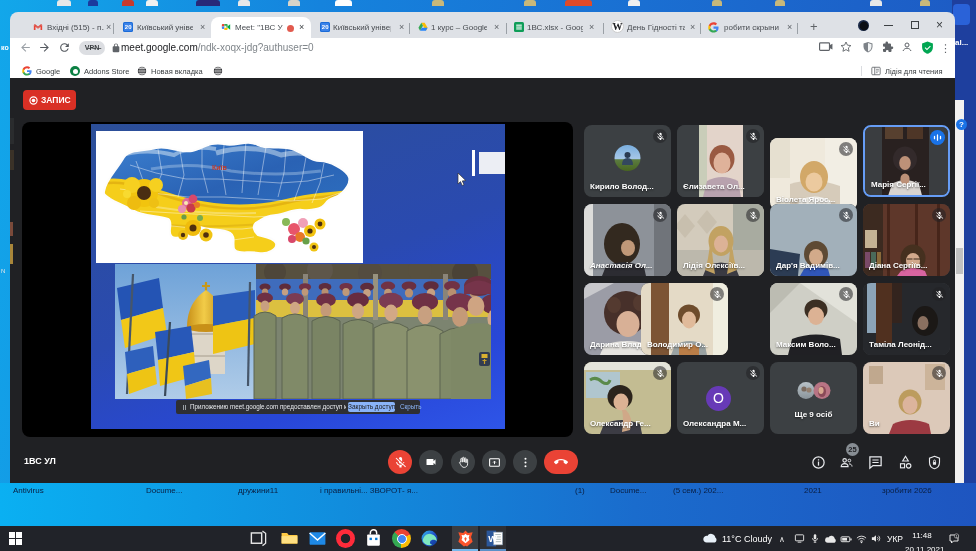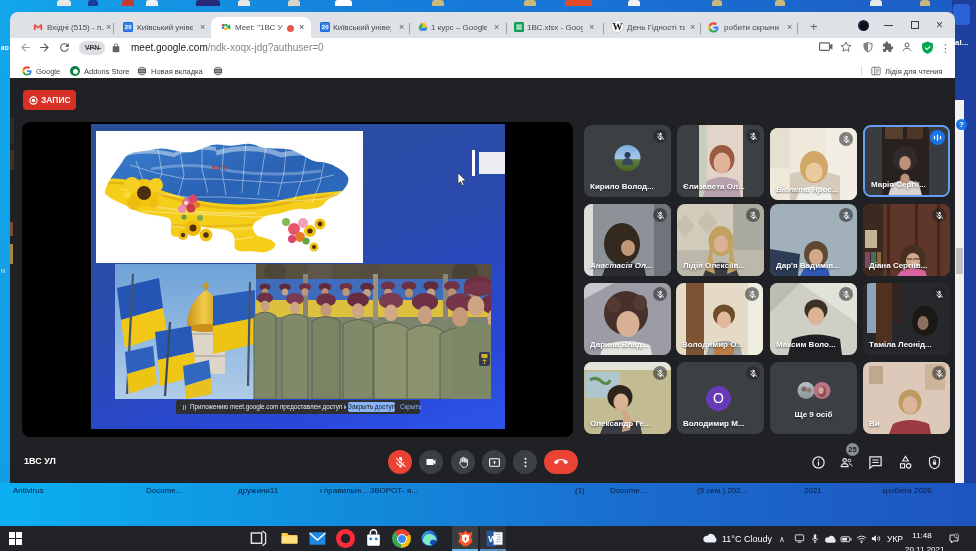--- a/index.html
+++ b/index.html
@@ -191,21 +191,21 @@
     <svg style="position:absolute;left:28px;top:3px;" width="13" height="13" viewBox="0 0 24 24">
         <path d="M4 11h12.2l-5.6-5.6L12 4l8 8-8 8-1.4-1.4 5.6-5.6H4v-2z" fill="#555a60"></path>
       </svg>
     <svg style="position:absolute;left:47.5px;top:3px;" width="13" height="13" viewBox="0 0 24 24">
         <path d="M17.65 6.35A8 8 0 1 0 19.73 14h-2.08A6 6 0 1 1 12 6c1.66 0 3.14.69 4.22 1.78L13 11h7V4l-2.35 2.35z" fill="#555a60"></path>
       </svg>
     <div style="position:absolute;left:69px;top:2.5px;width:26px;height:14px;border-radius:7px;background:#dcdee2;color:#3c4043;font-size:7px;font-weight:bold;text-align:center;line-height:14px;">V̶P̶N̶</div>
     <svg style="position:absolute;left:101px;top:3.5px;" width="10" height="12" viewBox="0 0 24 24">
         <path d="M18 8h-1V6a5 5 0 0 0-10 0v2H6a2 2 0 0 0-2 2v10a2 2 0 0 0 2 2h12a2 2 0 0 0 2-2V10a2 2 0 0 0-2-2zM9 6a3 3 0 0 1 6 0v2H9V6z" fill="#5f6368"></path>
       </svg>
-    <div style="position:absolute;left:121px;top:3.5px;font-size:10px;color:#202124;">meet.google.com<span style="color:#80868b;">/ndk-xoqx-jdg?authuser=0</span></div>
+    <div style="position:absolute;left:111px;top:3.5px;font-size:10px;color:#202124;">meet.google.com<span style="color:#80868b;">/ndk-xoqx-jdg?authuser=0</span></div>
     <svg style="position:absolute;left:809px;top:4px;" width="14" height="11" viewBox="0 0 24 18">
         <rect x="1" y="1" width="17" height="13" rx="1.5" fill="none" stroke="#5f6368" stroke-width="2"></rect>
         <path d="M18 5 L23 2.5 L23 12.5 L18 10 Z" fill="#5f6368"></path>
       </svg>
     <svg style="position:absolute;left:830px;top:3px;" width="12" height="12" viewBox="0 0 24 24">
         <path d="M12 2l2.9 6.3 6.9.8-5.1 4.7 1.4 6.8L12 17.2 5.9 20.6l1.4-6.8L2.2 9.1l6.9-.8z" fill="none" stroke="#5f6368" stroke-width="1.8"></path>
       </svg>
     <svg style="position:absolute;left:852px;top:3px;" width="12" height="12" viewBox="0 0 24 24">
         <path d="M12 2 L21 5 L21 11 C21 17 17 21 12 23 C7 21 3 17 3 11 L3 5 Z" fill="#7d8288"></path>
         <path d="M12 4 L19 6.4 L19 11 C19 16 16 19.4 12 21 Z" fill="#f1f3f4"></path>
@@ -476,21 +476,21 @@
             <rect x="22" width="8" height="72" fill="#c9cdb9"></rect>
             <ellipse cx="45" cy="34" rx="12.5" ry="14" fill="#9a5a42"></ellipse>
             <ellipse cx="45" cy="38" rx="8.5" ry="10.5" fill="#dfb29a"></ellipse>
             <path d="M26 72 L30 56 Q45 48 61 56 L64 72 Z" fill="#b8a2ae"></path>
           </svg>
         <div class="nm">Єлизавета Ол...</div>
           <div class="mic"><svg viewBox="0 0 24 24" width="9" height="9" style="margin:2.5px;">
               <path d="M15 10.6V5a3 3 0 0 0-6 0v.2l6 5.4zM19 11h-1.7c0 .6-.1 1.2-.3 1.8l1.3 1.2c.4-.9.7-1.9.7-3zM4.3 3 3 4.3l6 6V11a3 3 0 0 0 3 3c.4 0 .8-.1 1.2-.2l1.7 1.7c-.9.4-1.9.7-2.9.7a6.3 6.3 0 0 1-6.3-5.2H4c0 3.4 2.7 6.2 6 6.7V21h4v-3.3c.9-.1 1.8-.4 2.6-.9l4.1 4.1 1.3-1.3L4.3 3z" fill="#fff"></path>
             </svg></div>
       </div>
-      <div class="tile" style="left:760px;top:50px;font-style:italic;">
+      <div class="tile" style="left:760px;top:60px;">
         <svg class="ph" width="87" height="72">
             <rect width="87" height="72" fill="#efe9dc"></rect>
             <rect x="55" width="32" height="72" fill="#f2eee4"></rect>
             <rect x="0" width="20" height="40" fill="#e6e0d0"></rect>
             <path d="M20 46 Q44 38 70 48 L70 72 L20 72 Z" fill="#d6cbba"></path>
             <ellipse cx="44" cy="39" rx="14" ry="16" fill="#d2a868"></ellipse>
             <ellipse cx="44" cy="44" rx="8.5" ry="9.5" fill="#ecca9f"></ellipse>
             <path d="M26 72 L30 62 Q44 55 60 62 L62 72 Z" fill="#f2f0ea"></path>
           </svg>
         <div class="nm">Віолета Ярос...</div>
@@ -590,21 +590,21 @@
             <ellipse cx="44" cy="41" rx="11.5" ry="13" fill="#d8b096"></ellipse>
             <path d="M16 72 L20 62 Q43 54 66 62 L68 72 Z" fill="#e6e4e0"></path>
             <ellipse cx="30" cy="22" rx="7" ry="8" fill="#543a30"></ellipse>
             <ellipse cx="56" cy="20" rx="7" ry="8" fill="#543a30"></ellipse>
           </svg>
         <div class="nm">Дарина Влад...</div>
           <div class="mic"><svg viewBox="0 0 24 24" width="9" height="9" style="margin:2.5px;">
               <path d="M15 10.6V5a3 3 0 0 0-6 0v.2l6 5.4zM19 11h-1.7c0 .6-.1 1.2-.3 1.8l1.3 1.2c.4-.9.7-1.9.7-3zM4.3 3 3 4.3l6 6V11a3 3 0 0 0 3 3c.4 0 .8-.1 1.2-.2l1.7 1.7c-.9.4-1.9.7-2.9.7a6.3 6.3 0 0 1-6.3-5.2H4c0 3.4 2.7 6.2 6 6.7V21h4v-3.3c.9-.1 1.8-.4 2.6-.9l4.1 4.1 1.3-1.3L4.3 3z" fill="#fff"></path>
             </svg></div>
       </div>
-      <div class="tile" style="left:666px;top:205px;">
+      <div class="tile" style="left:631px;top:205px;">
         <svg class="ph" width="87" height="72">
             <rect width="87" height="72" fill="#e4dac6"></rect>
             <rect x="10" width="18" height="72" fill="#7c5434"></rect>
             <rect x="72" width="15" height="72" fill="#f0eee0"></rect>
             <ellipse cx="48" cy="32" rx="11" ry="10.5" fill="#6e4c2c"></ellipse>
             <ellipse cx="48" cy="37" rx="7" ry="8.5" fill="#e0ba9a"></ellipse>
             <path d="M30 72 L34 62 Q48 54 64 62 L66 72 Z" fill="#9aa2a2"></path>
             <path d="M38 64 Q48 58 58 64 L58 72 L38 72 Z" fill="#c07838" opacity="0.85"></path>
           </svg>
         <div class="nm">Володимир О...</div>
@@ -652,21 +652,21 @@
             <path d="M16 72 L20 62 Q37 54 56 62 L58 72 Z" fill="#3c3c44"></path>
             <path d="M42 48 Q50 56 46 68 L38 70 Q40 56 38 48 Z" fill="#d0a888"></path>
           </svg>
         <div class="nm">Олександр Ге...</div>
           <div class="mic"><svg viewBox="0 0 24 24" width="9" height="9" style="margin:2.5px;">
               <path d="M15 10.6V5a3 3 0 0 0-6 0v.2l6 5.4zM19 11h-1.7c0 .6-.1 1.2-.3 1.8l1.3 1.2c.4-.9.7-1.9.7-3zM4.3 3 3 4.3l6 6V11a3 3 0 0 0 3 3c.4 0 .8-.1 1.2-.2l1.7 1.7c-.9.4-1.9.7-2.9.7a6.3 6.3 0 0 1-6.3-5.2H4c0 3.4 2.7 6.2 6 6.7V21h4v-3.3c.9-.1 1.8-.4 2.6-.9l4.1 4.1 1.3-1.3L4.3 3z" fill="#fff"></path>
             </svg></div>
       </div>
       <div class="tile" style="left:667px;top:284px;">
         <div style="position:absolute;left:29px;top:24px;width:25px;height:25px;border-radius:50%;background:#673ab7;color:#fff;font-size:14px;text-align:center;line-height:25px;">O</div>
-        <div class="nm">Володимир М...</div>
+        <div class="nm">Олександра М...</div>
           <div class="mic"><svg viewBox="0 0 24 24" width="9" height="9" style="margin:2.5px;">
               <path d="M15 10.6V5a3 3 0 0 0-6 0v.2l6 5.4zM19 11h-1.7c0 .6-.1 1.2-.3 1.8l1.3 1.2c.4-.9.7-1.9.7-3zM4.3 3 3 4.3l6 6V11a3 3 0 0 0 3 3c.4 0 .8-.1 1.2-.2l1.7 1.7c-.9.4-1.9.7-2.9.7a6.3 6.3 0 0 1-6.3-5.2H4c0 3.4 2.7 6.2 6 6.7V21h4v-3.3c.9-.1 1.8-.4 2.6-.9l4.1 4.1 1.3-1.3L4.3 3z" fill="#fff"></path>
             </svg></div>
       </div>
       <div class="tile" style="left:760px;top:284px;">
         <svg class="ph" width="87" height="72">
             <defs>
               <linearGradient id="ava" x1="0" y1="0" x2="0" y2="1">
                 <stop offset="0" stop-color="#b8c2c8"></stop>
                 <stop offset="1" stop-color="#8a949a"></stop>
@@ -750,21 +750,21 @@
 </div>
 
 <div class="abs" id="deskstrip">
   <span class="dlbl" style="left:13px;">Antivirus</span>
   <span class="dlbl" style="left:146px;">Docume...</span>
   <span class="dlbl" style="left:238px;">дружини11</span>
   <span class="dlbl" style="left:320px;">і правильні...</span>
   <span class="dlbl" style="left:363px;">&nbsp;&nbsp;&nbsp;ЗВОРОТ- я...</span>
   <span class="dlbl" style="left:575px;">(1)</span>
   <span class="dlbl" style="left:610px;">Docume...</span>
-  <span class="dlbl" style="left:697px;">(5 сем.) 202...</span>
+  <span class="dlbl" style="left:673px;">(5 сем.) 202...</span>
   <span class="dlbl" style="left:804px;text-align:right;">2021</span>
   <span class="dlbl" style="left:882px;">зробити 2026</span>
 </div>
 
 <div class="abs" id="taskbar">
   <svg style="position:absolute;left:9px;top:6px;" width="13" height="13" viewBox="0 0 13 13">
       <rect x="0" y="0" width="6" height="6" fill="#fff"></rect>
       <rect x="7" y="0" width="6" height="6" fill="#fff"></rect>
       <rect x="0" y="7" width="6" height="6" fill="#fff"></rect>
       <rect x="7" y="7" width="6" height="6" fill="#fff"></rect>

